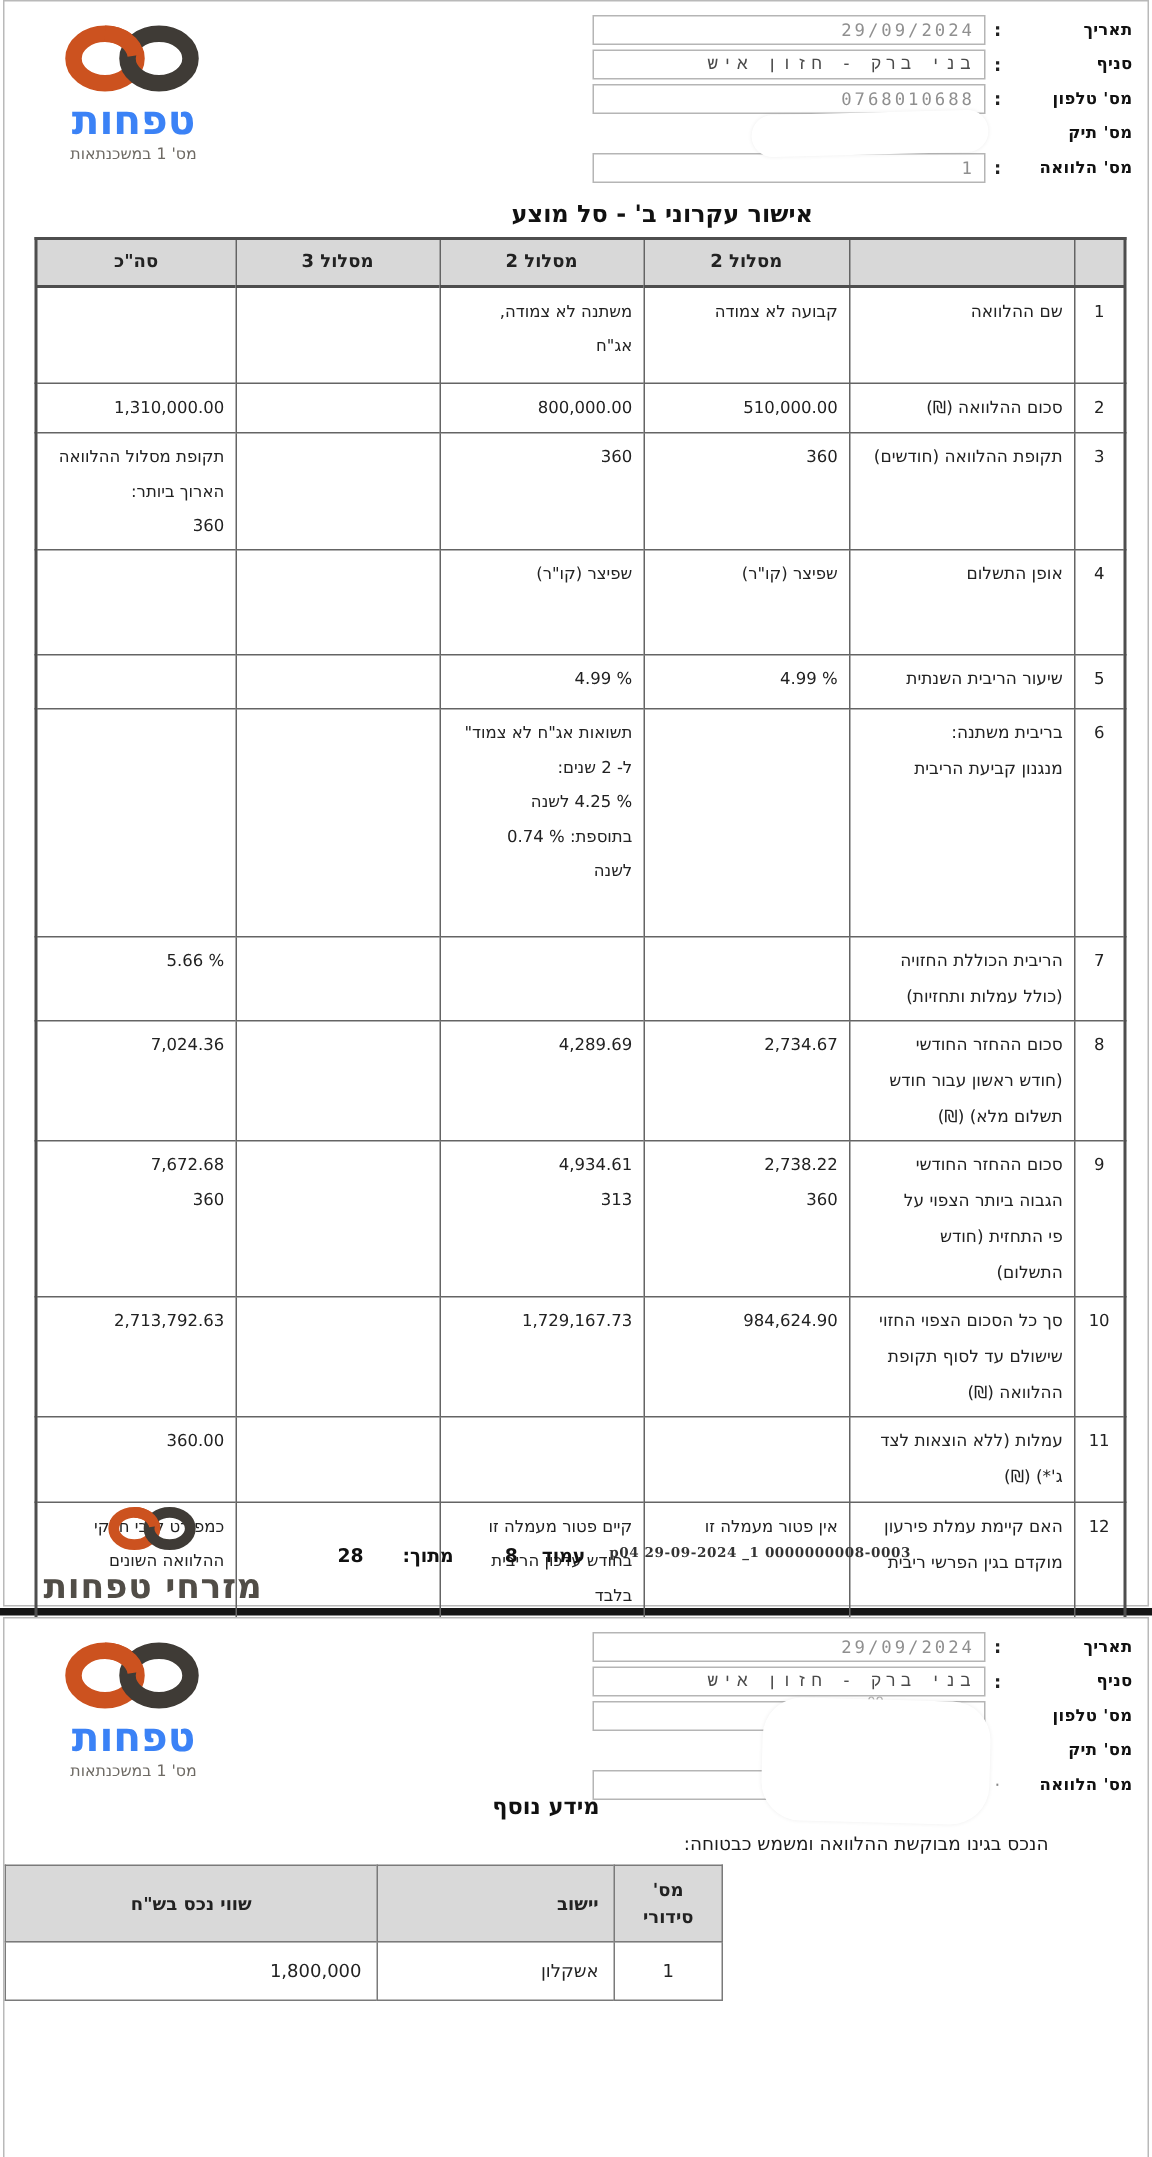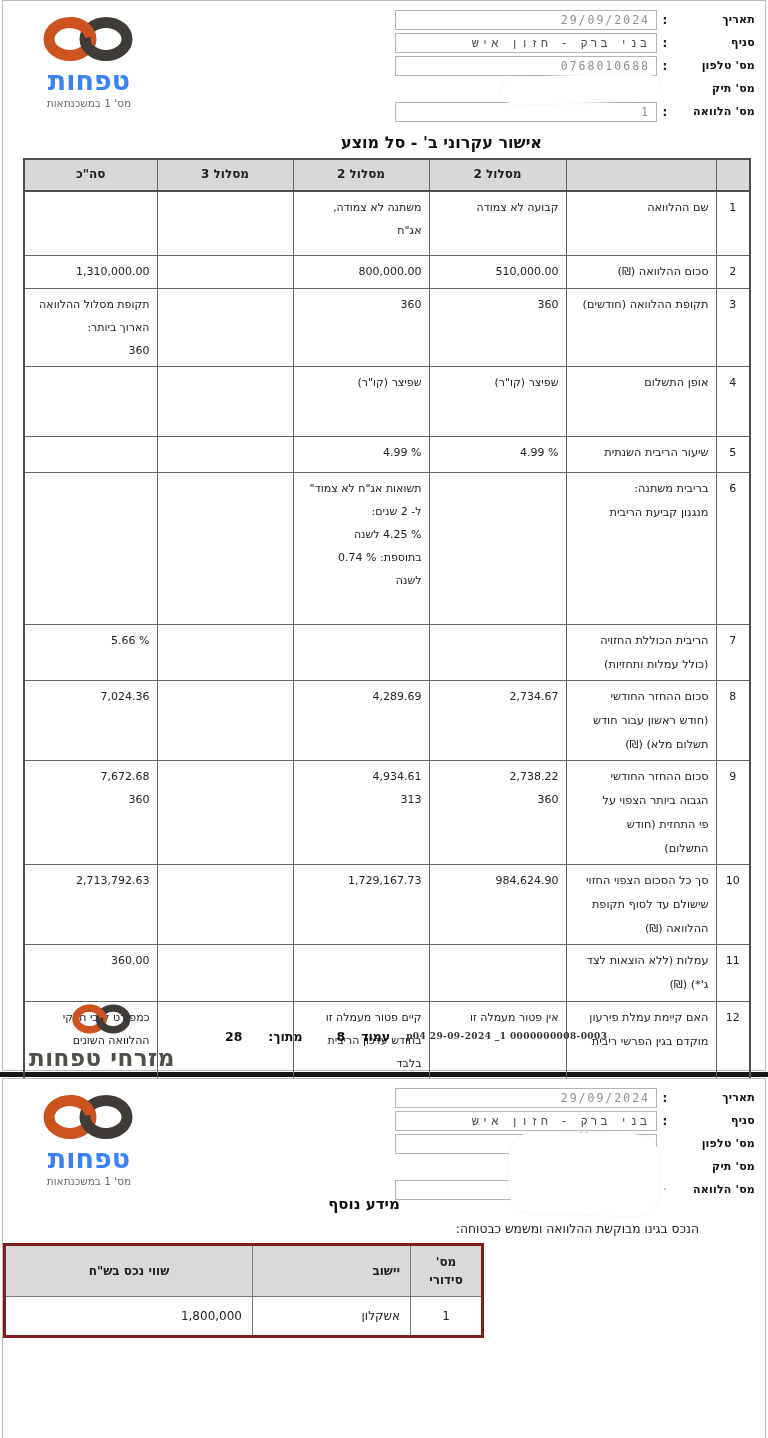--- a/index.html
+++ b/index.html
@@ -66,21 +66,21 @@
   .pg-label{margin-left:16px;}
   .pg-code{margin-left:16px;font-family:"DejaVu Serif","Liberation Serif",serif;
            font-size:9px;font-weight:bold;color:#333;letter-spacing:.4px;white-space:nowrap;}
 
   
   .para{direction:rtl;text-align:right;font-size:12.3px;line-height:1.65;
         padding:10px 26px 0 18px;color:#1b1b1b;}
   .subtitle{direction:rtl;text-align:right;padding:15px 122px 0 0;
             font-size:12.3px;font-weight:bold;color:#111;}
   .intro{direction:rtl;text-align:right;padding:9px 66px 0 0;font-size:12.3px;color:#1b1b1b;}
-  .prop-table{margin:7px 50px 0 0;width:478px;border:3px solid #7f1d1d;font-size:12px;}
+  .prop-table{margin:7px 50px 0 0;width:478px;border:1px solid #7f1d1d;font-size:12px;}
   .prop-table th,.prop-table td{border:1px solid #7a7a7a;padding:3px 10px;
       white-space:pre-line;color:#222;}
   .prop-table th{background:#d9d9d9;font-size:12px;height:44px;vertical-align:middle;line-height:1.5;}
   .th-serial,.td-serial{text-align:center;}
   .th-city,.td-city{text-align:right;}
   .th-value{text-align:center;}
   .td-value{text-align:right;border-radius:13px;}
   .prop-table td{height:32px;vertical-align:middle;}
 </style>
 </head>

